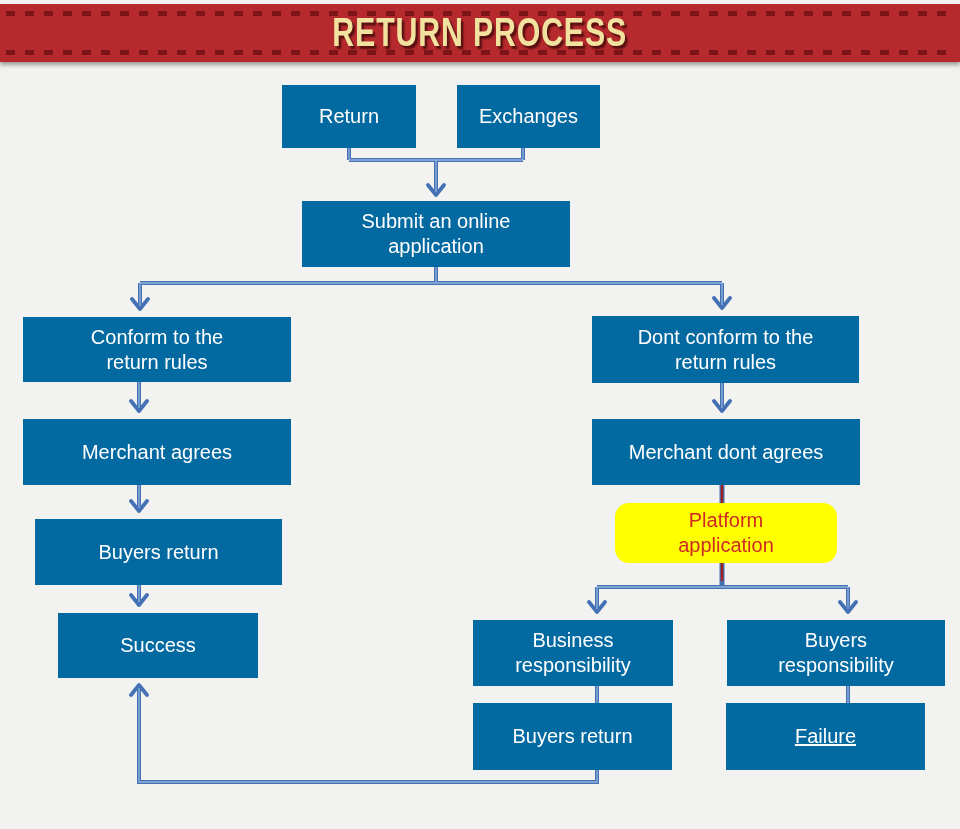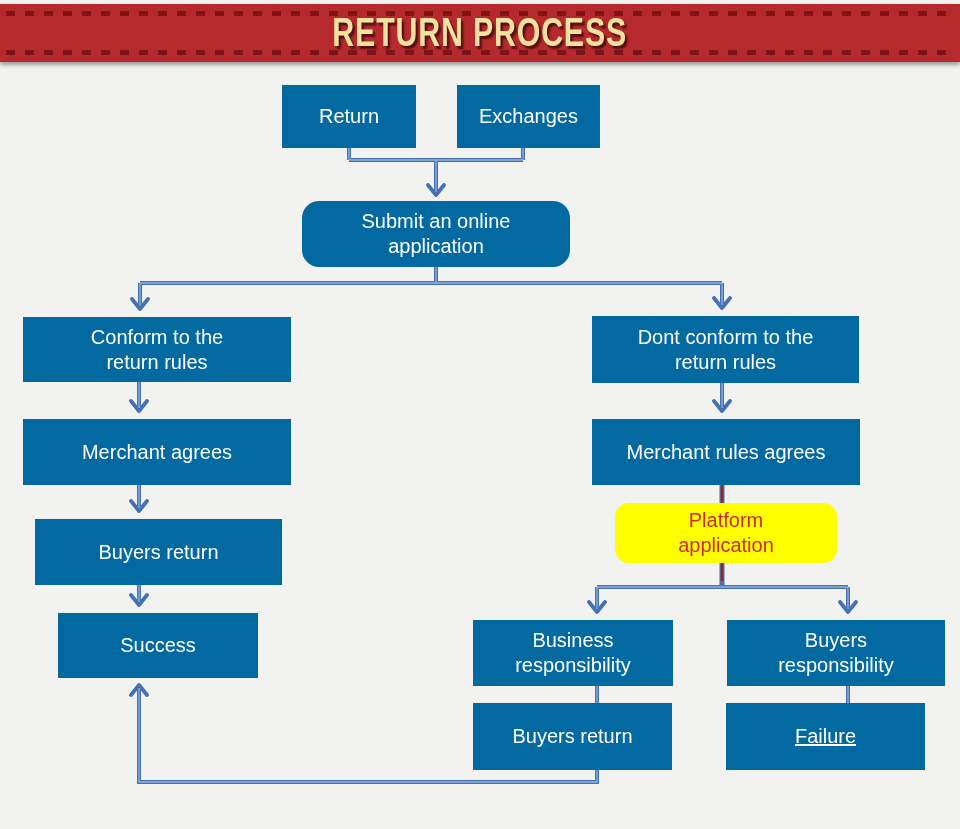--- a/index.html
+++ b/index.html
@@ -32,21 +32,21 @@
     display:flex;align-items:center;justify-content:center;
     text-align:center;font-size:20px;line-height:1.25;
     white-space:pre-line;z-index:2;
   }
   .node.highlight{
     background:#ffff00;color:#cf2a23;border-radius:14px;
   }
   
   #n-return            {left:282px;top:85px; width:134px;height:63px;}
   #n-exchanges         {left:457px;top:85px; width:143px;height:63px;}
-  #n-submit            {left:302px;top:201px;width:268px;height:66px;border-radius:17px;}
+  #n-submit            {left:302px;top:201px;width:268px;height:66px;}
   #n-conform           {left:23px; top:317px;width:268px;height:65px;}
   #n-dont-conform      {left:592px;top:316px;width:267px;height:67px;}
   #n-merchant-agrees   {left:23px; top:419px;width:268px;height:66px;}
   #n-buyers-return-left{left:35px; top:519px;width:247px;height:66px;}
   #n-success           {left:58px; top:613px;width:200px;height:65px;}
   #n-merchant-dont     {left:592px;top:419px;width:268px;height:66px;}
   #n-platform          {left:615px;top:503px;width:222px;height:60px;}
   #n-business-resp     {left:473px;top:620px;width:200px;height:66px;}
   #n-buyers-resp       {left:727px;top:620px;width:218px;height:66px;}
   #n-buyers-return-right{left:473px;top:703px;width:199px;height:67px;}
@@ -113,21 +113,21 @@
   <div class="node" id="n-exchanges">Exchanges</div>
   <div class="node" id="n-submit">Submit an online
 application</div>
   <div class="node" id="n-conform">Conform to the
 return rules</div>
   <div class="node" id="n-dont-conform">Dont conform to the
 return rules</div>
   <div class="node" id="n-merchant-agrees">Merchant agrees</div>
   <div class="node" id="n-buyers-return-left">Buyers return</div>
   <div class="node" id="n-success">Success</div>
-  <div class="node" id="n-merchant-dont">Merchant rules agrees</div>
+  <div class="node" id="n-merchant-dont">Merchant dont agrees</div>
   <div class="node highlight" id="n-platform">Platform
 application</div>
   <div class="node" id="n-business-resp">Business
 responsibility</div>
   <div class="node" id="n-buyers-resp">Buyers
 responsibility</div>
   <div class="node" id="n-buyers-return-right">Buyers return</div>
   <div class="node" id="n-failure">Failure</div>
 
 </div>

